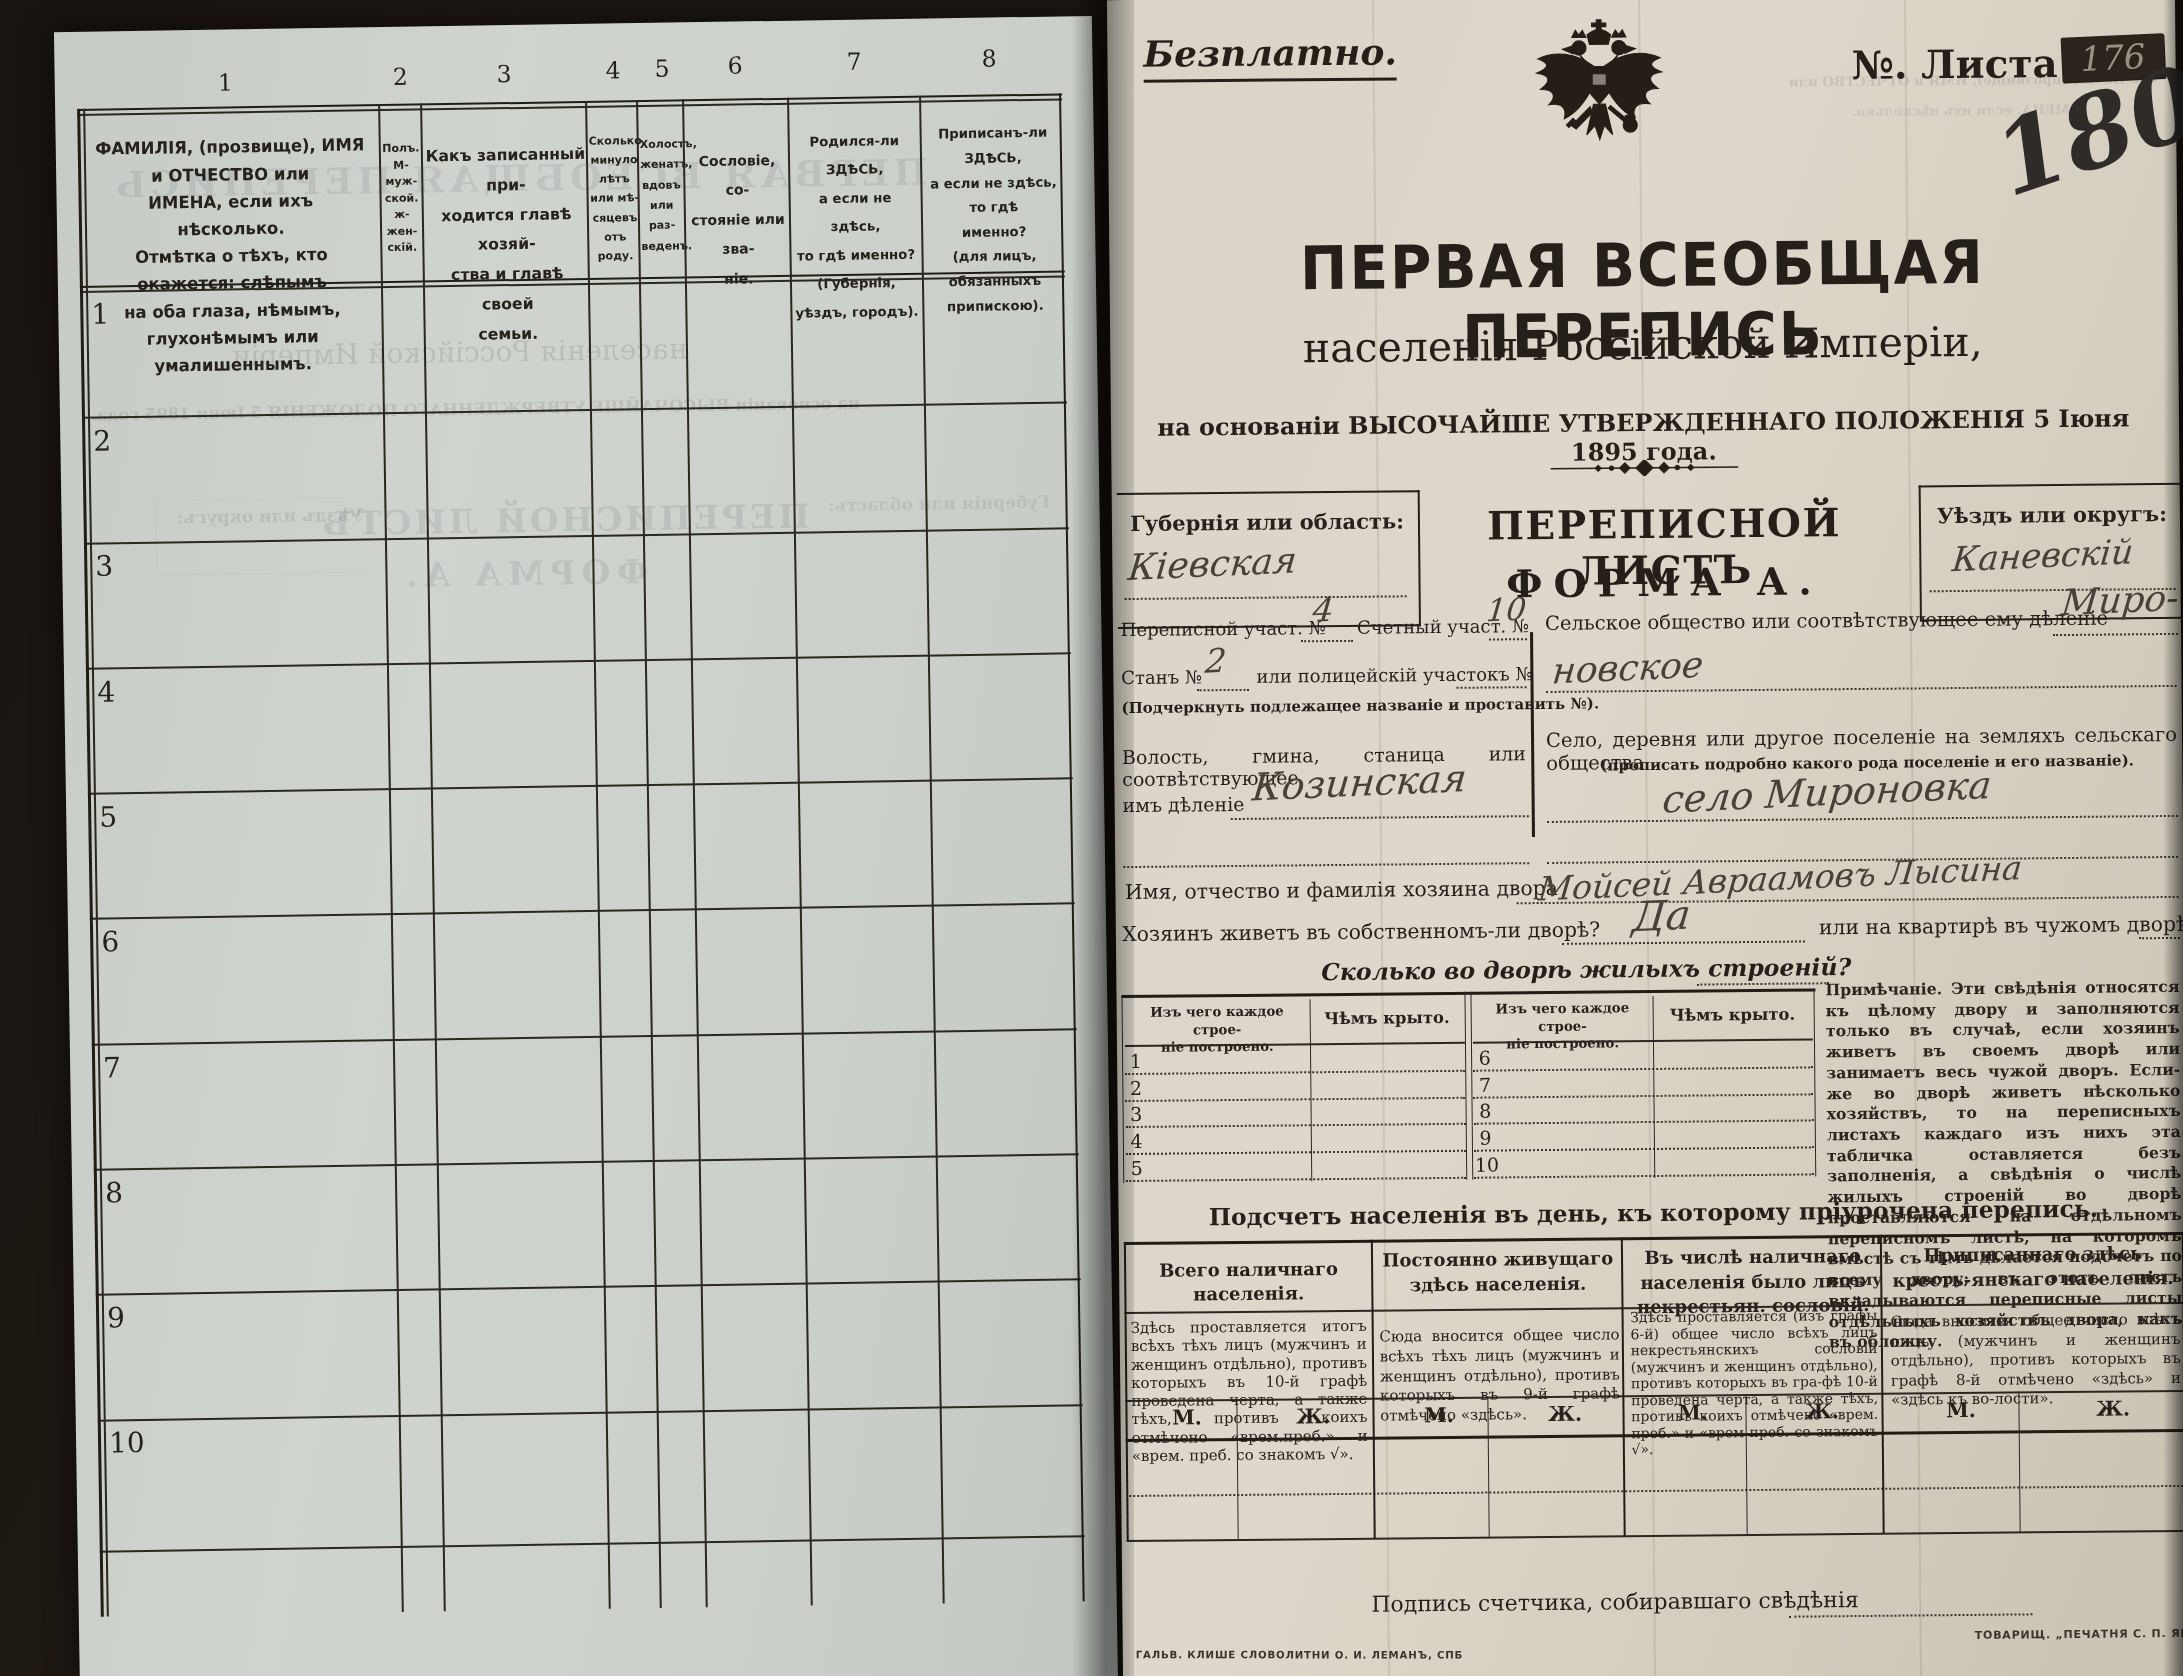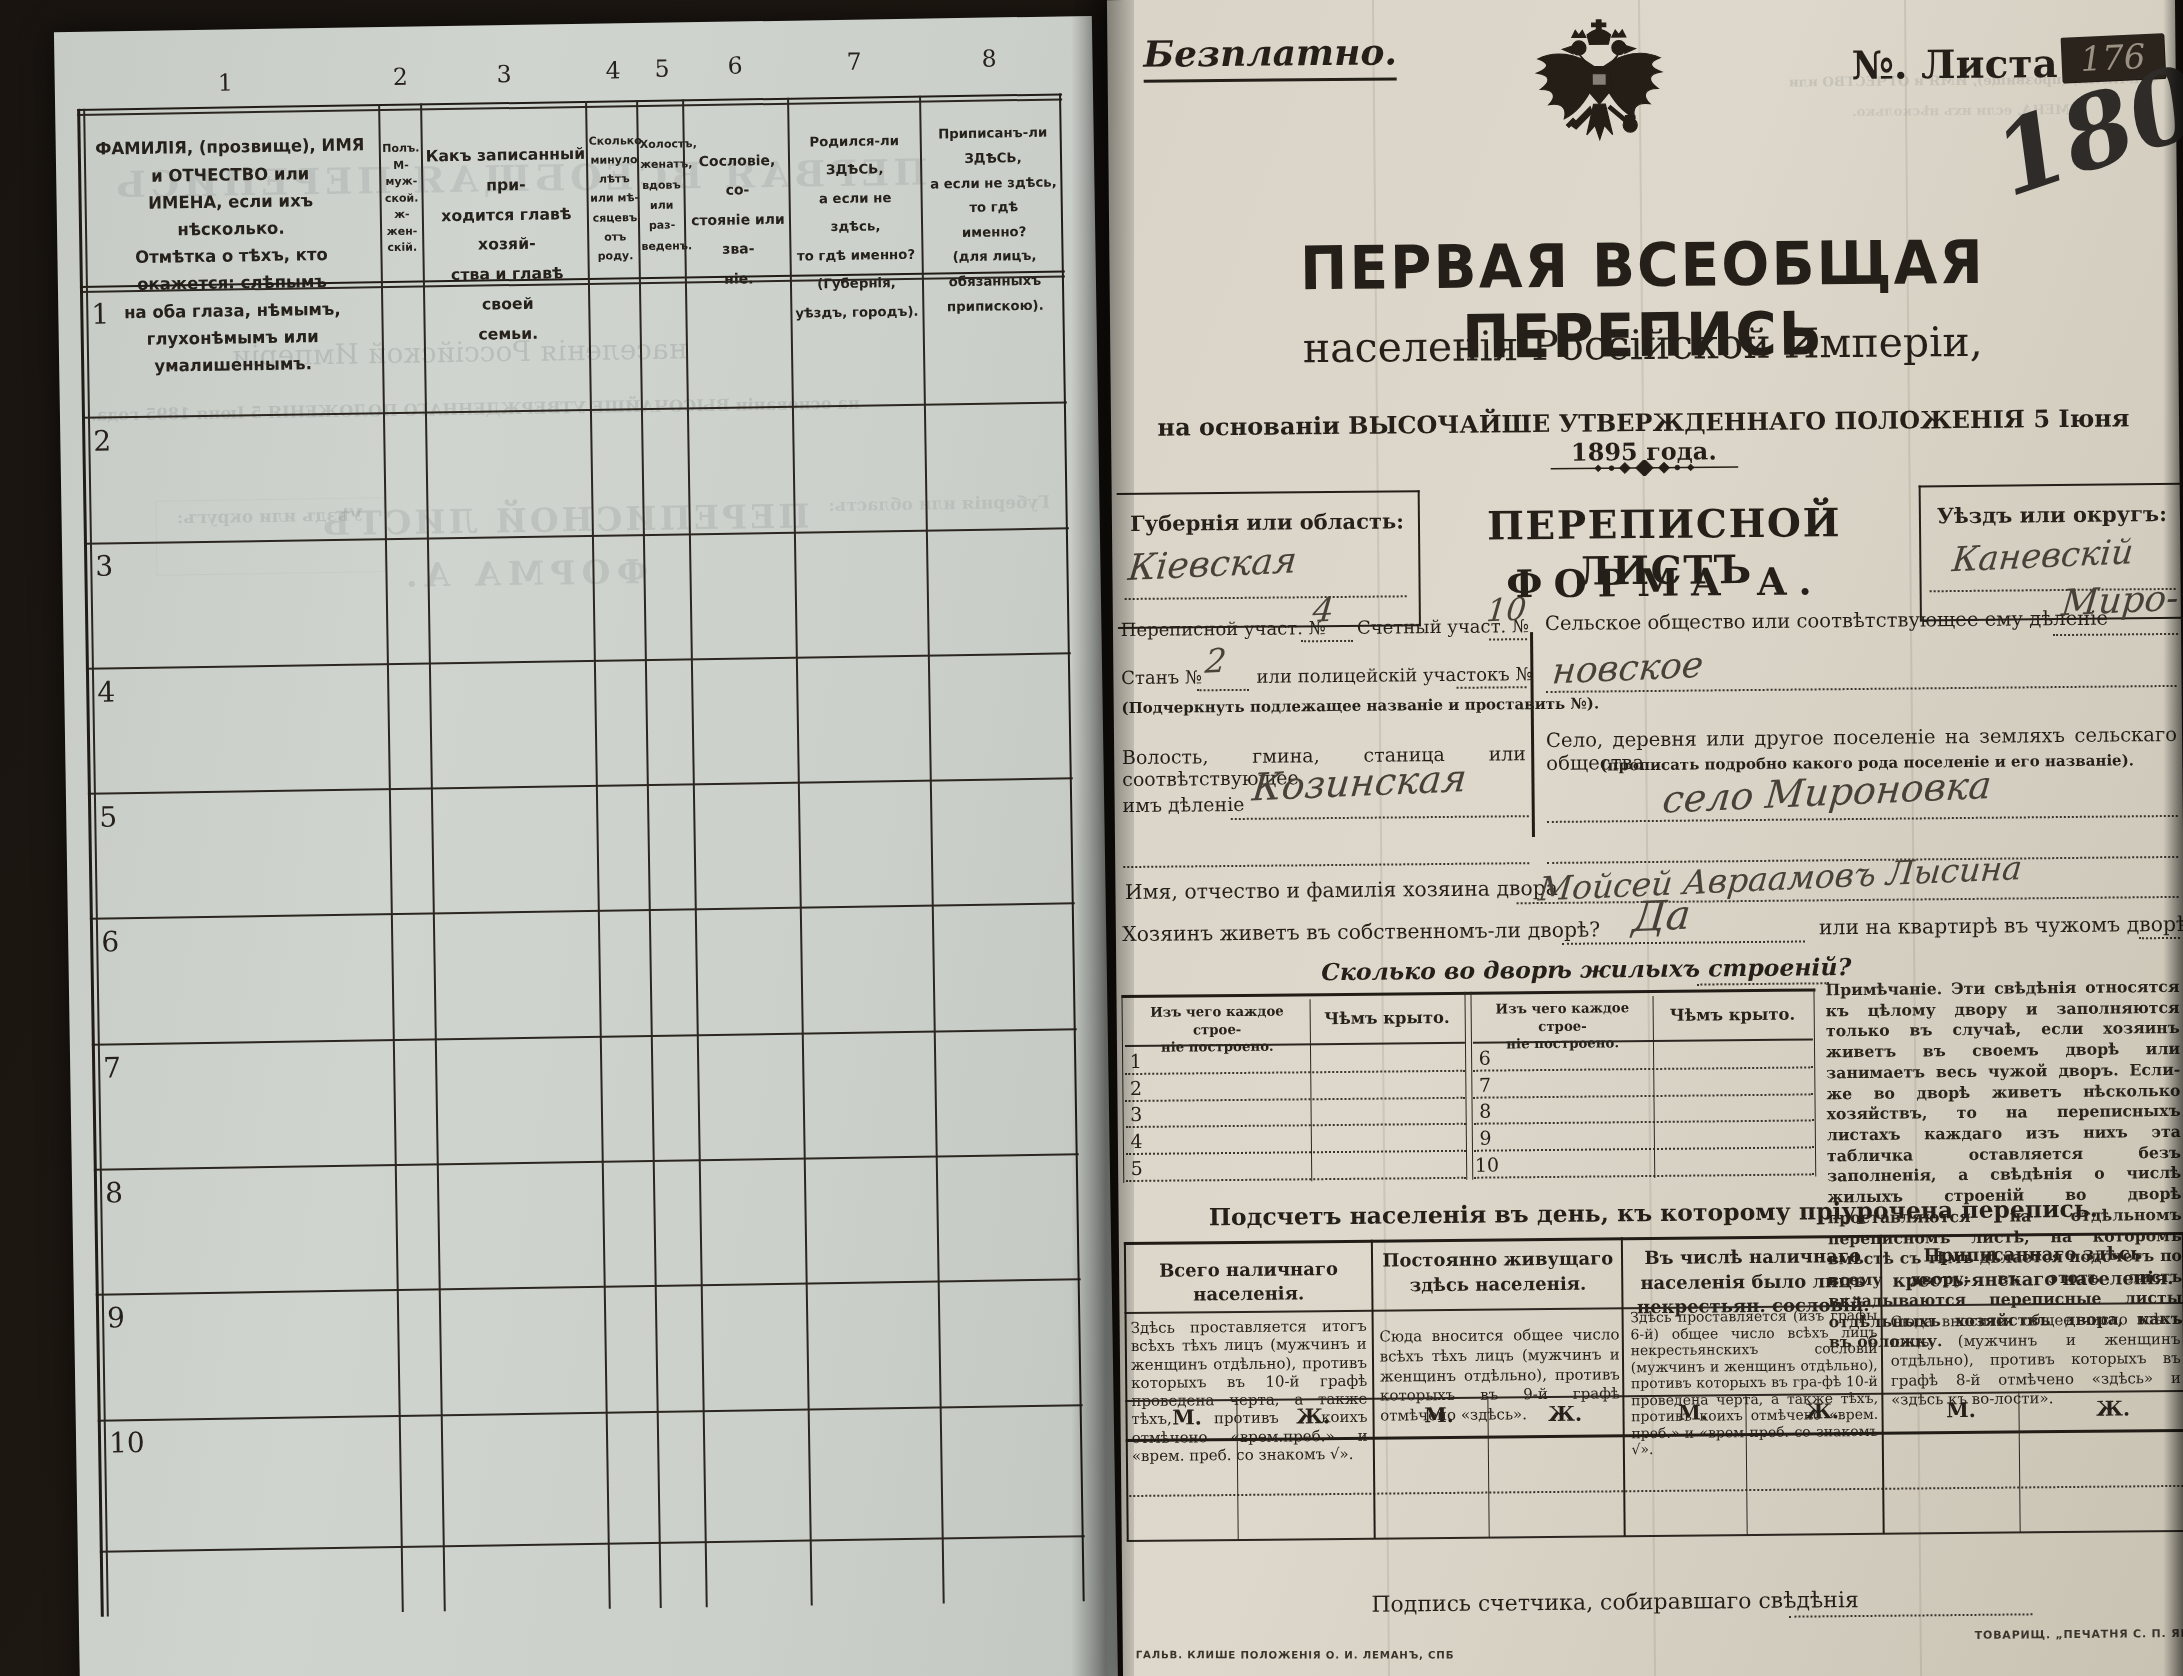--- a/index.html
+++ b/index.html
@@ -358,20 +358,20 @@
 
       <div class="vline" style="left:111px;top:158px;height:141px;"></div>
       <div class="vline" style="left:362px;top:158px;height:141px;"></div>
       <div class="vline" style="left:620px;top:158px;height:141px;"></div>
       <div class="vline" style="left:893px;top:158px;height:141px;"></div>
     </div>
 
     <div class="abs serif ink nowrap" style="left:249px;top:1594px;font-size:22px;">Подпись счетчика, собиравшаго свѣдѣнія</div>
     <div class="dots" style="left:667px;top:1621px;width:243px;"></div>
 
-    <div class="abs sans b nowrap" style="left:12.5px;top:1651px;font-size:10.2px;letter-spacing:0.8px;color:#3a342c;transform:rotate(.6deg);">ГАЛЬВ. КЛИШЕ ПОЛОЖЕНІЯ О. И. ЛЕМАНЪ, СПБ</div>
+    <div class="abs sans b nowrap" style="left:12.5px;top:1651px;font-size:10.2px;letter-spacing:0.8px;color:#3a342c;transform:rotate(.6deg);">ГАЛЬВ. КЛИШЕ СЛОВОЛИТНИ О. И. ЛЕМАНЪ, СПБ</div>
     <div class="abs sans b nowrap" style="left:852px;top:1637px;font-size:11px;letter-spacing:0.8px;color:#3a342c;">ТОВАРИЩ. „ПЕЧАТНЯ С. П. ЯКОВЛЕВА“.</div>
   </div>
 
   <div class="abs gutter"></div>
   <div class="abs redge"></div>
 </div>
 
 
 </body></html>

